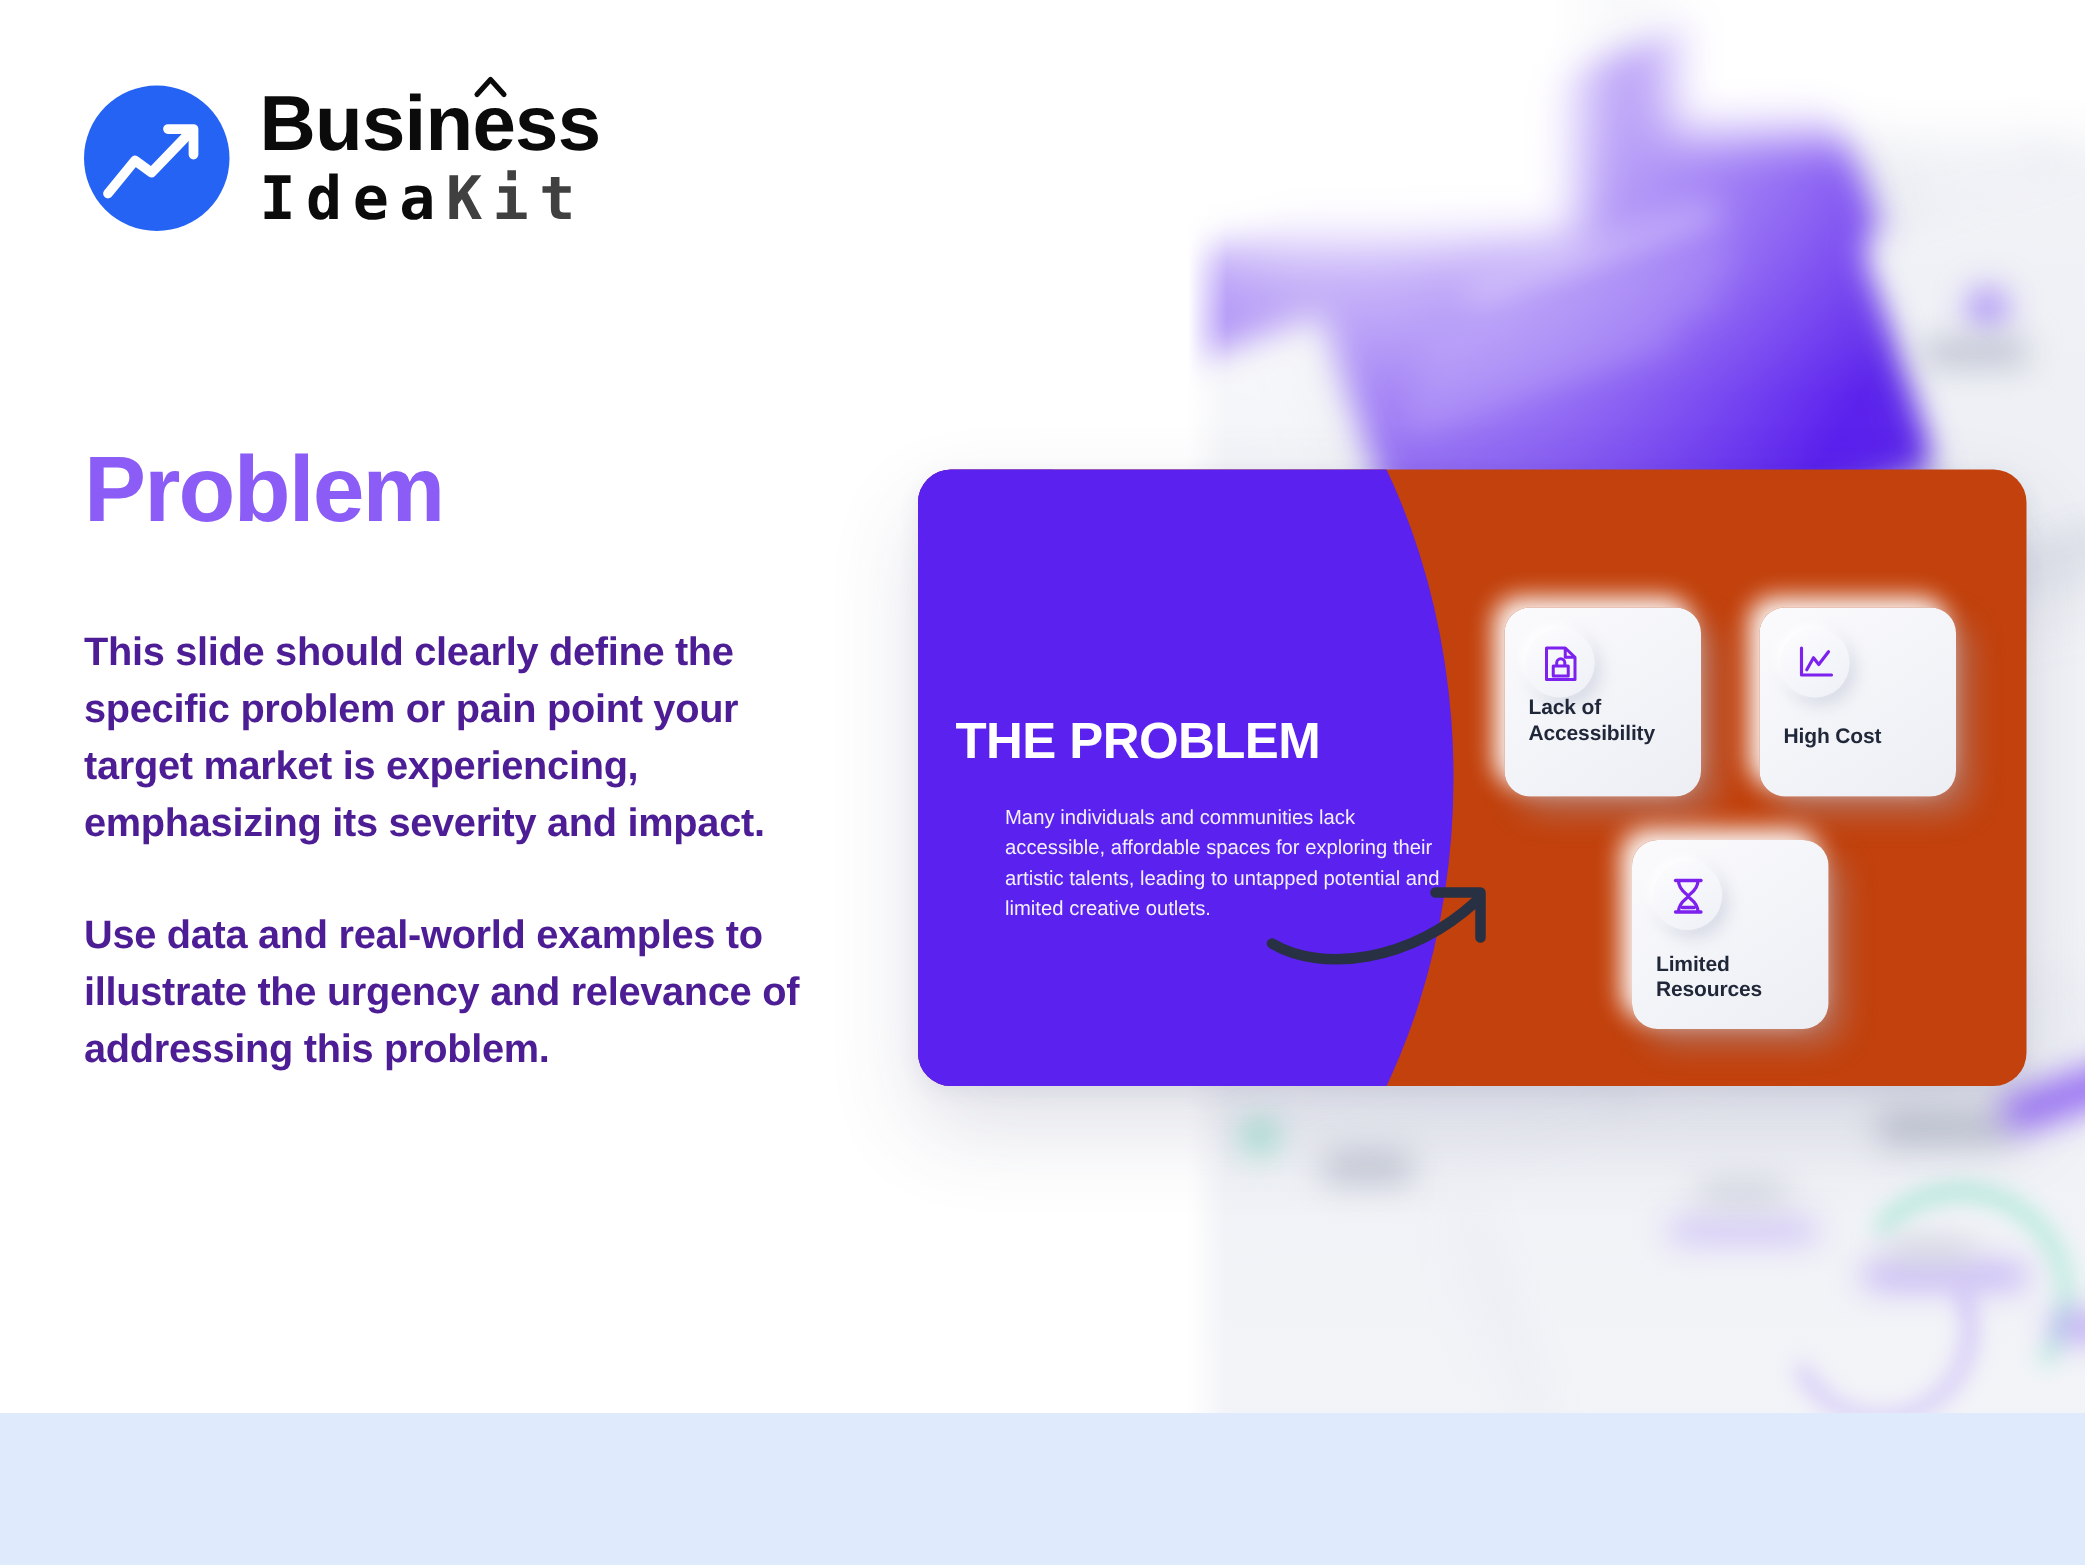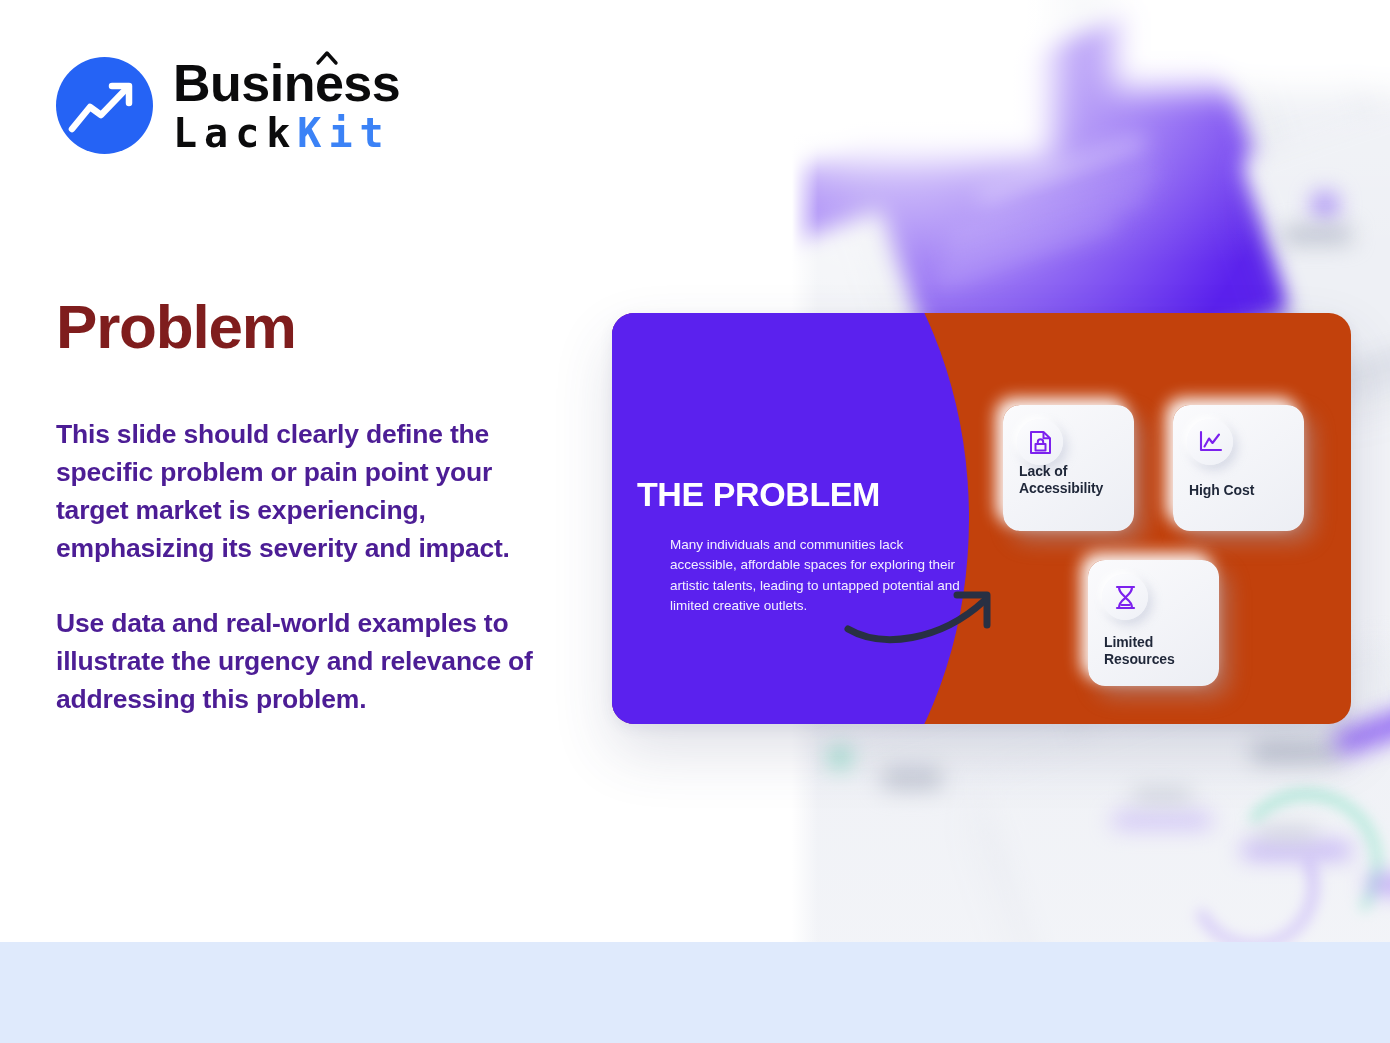--- a/index.html
+++ b/index.html
@@ -54,26 +54,26 @@
   .logo-mark svg { position: absolute; left: 0; top: 0; }
   .logo-text { display: flex; flex-direction: column; justify-content: center; }
   .logo-line1 {
     font-size: 52px; font-weight: 700; color: #0b0b0c; line-height: 1.02;
     letter-spacing: -0.5px; position: relative; font-family: "Liberation Sans", sans-serif;
   }
   .logo-line2 {
     font-size: 40px; font-weight: 700; color: #0b0b0c; line-height: 1.05;
     letter-spacing: 7px; font-family: "DejaVu Sans Mono", monospace; margin-top: 2px;
   }
-  .logo-line2 .kit { color: #3b82f6; }
+  .logo-line2 .kit { color: #404040; }
 
   
   .title {
     position: absolute; left: 56px; top: 296px;
-    font-size: 62px; font-weight: 700; color: #7f1d1d; letter-spacing: -1.2px; line-height: 1;
+    font-size: 62px; font-weight: 700; color: #8b5cf6; letter-spacing: -1.2px; line-height: 1;
   }
   .body-copy { position: absolute; left: 56px; top: 415px; width: 512px; }
   .body-copy p {
     font-size: 26.5px; font-weight: 700; line-height: 1.44; color: #4c1d95; letter-spacing: -0.2px;
   }
   .body-copy p + p { margin-top: 36px; }
 
   
   .bottom-bar {
     position: absolute; left: 0; bottom: 0; width: 1390px; height: 101px;
@@ -177,21 +177,21 @@
         </svg>
       </div>
       <div class="logo-text">
         <div class="logo-line1">
           <span>Business</span>
           <svg style="position:absolute; left:142px; top:-7px;" width="24" height="16" viewBox="0 0 24 16">
             <path d="M3 13 L12 3 L21 13" fill="none" stroke="#0b0b0c" stroke-width="3.4" stroke-linecap="round" stroke-linejoin="round"></path>
           </svg>
         </div>
         <div class="logo-line2">
-          <span>Lack</span><span class="kit">Kit</span>
+          <span>Idea</span><span class="kit">Kit</span>
         </div>
       </div>
     </div>
 
     <h1 class="title">Problem</h1>
 
     <div class="body-copy">
       <p>This slide should clearly define the specific problem or pain point your target market is experiencing, emphasizing its severity and impact.</p>
       <p>Use data and real-world examples to illustrate the urgency and relevance of addressing this problem.</p>
     </div>

